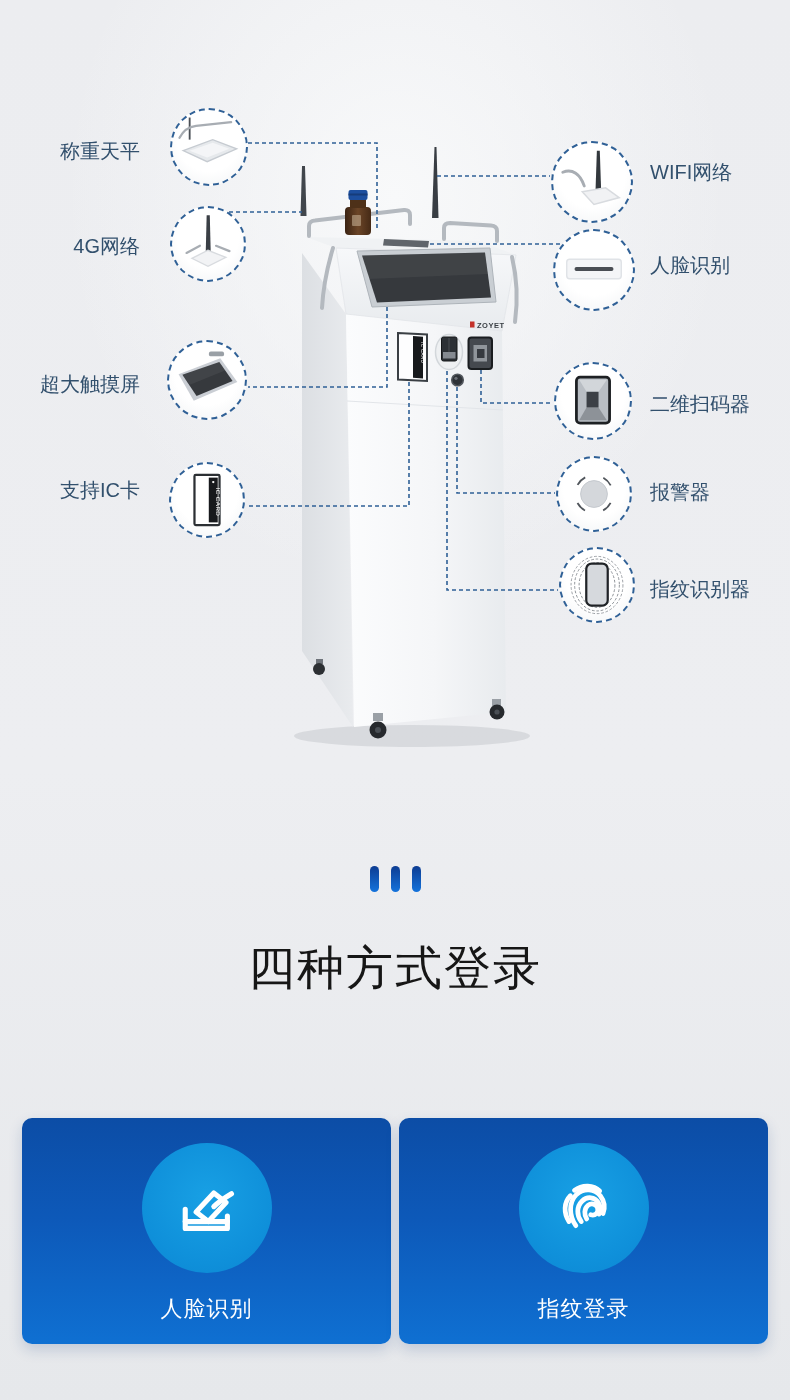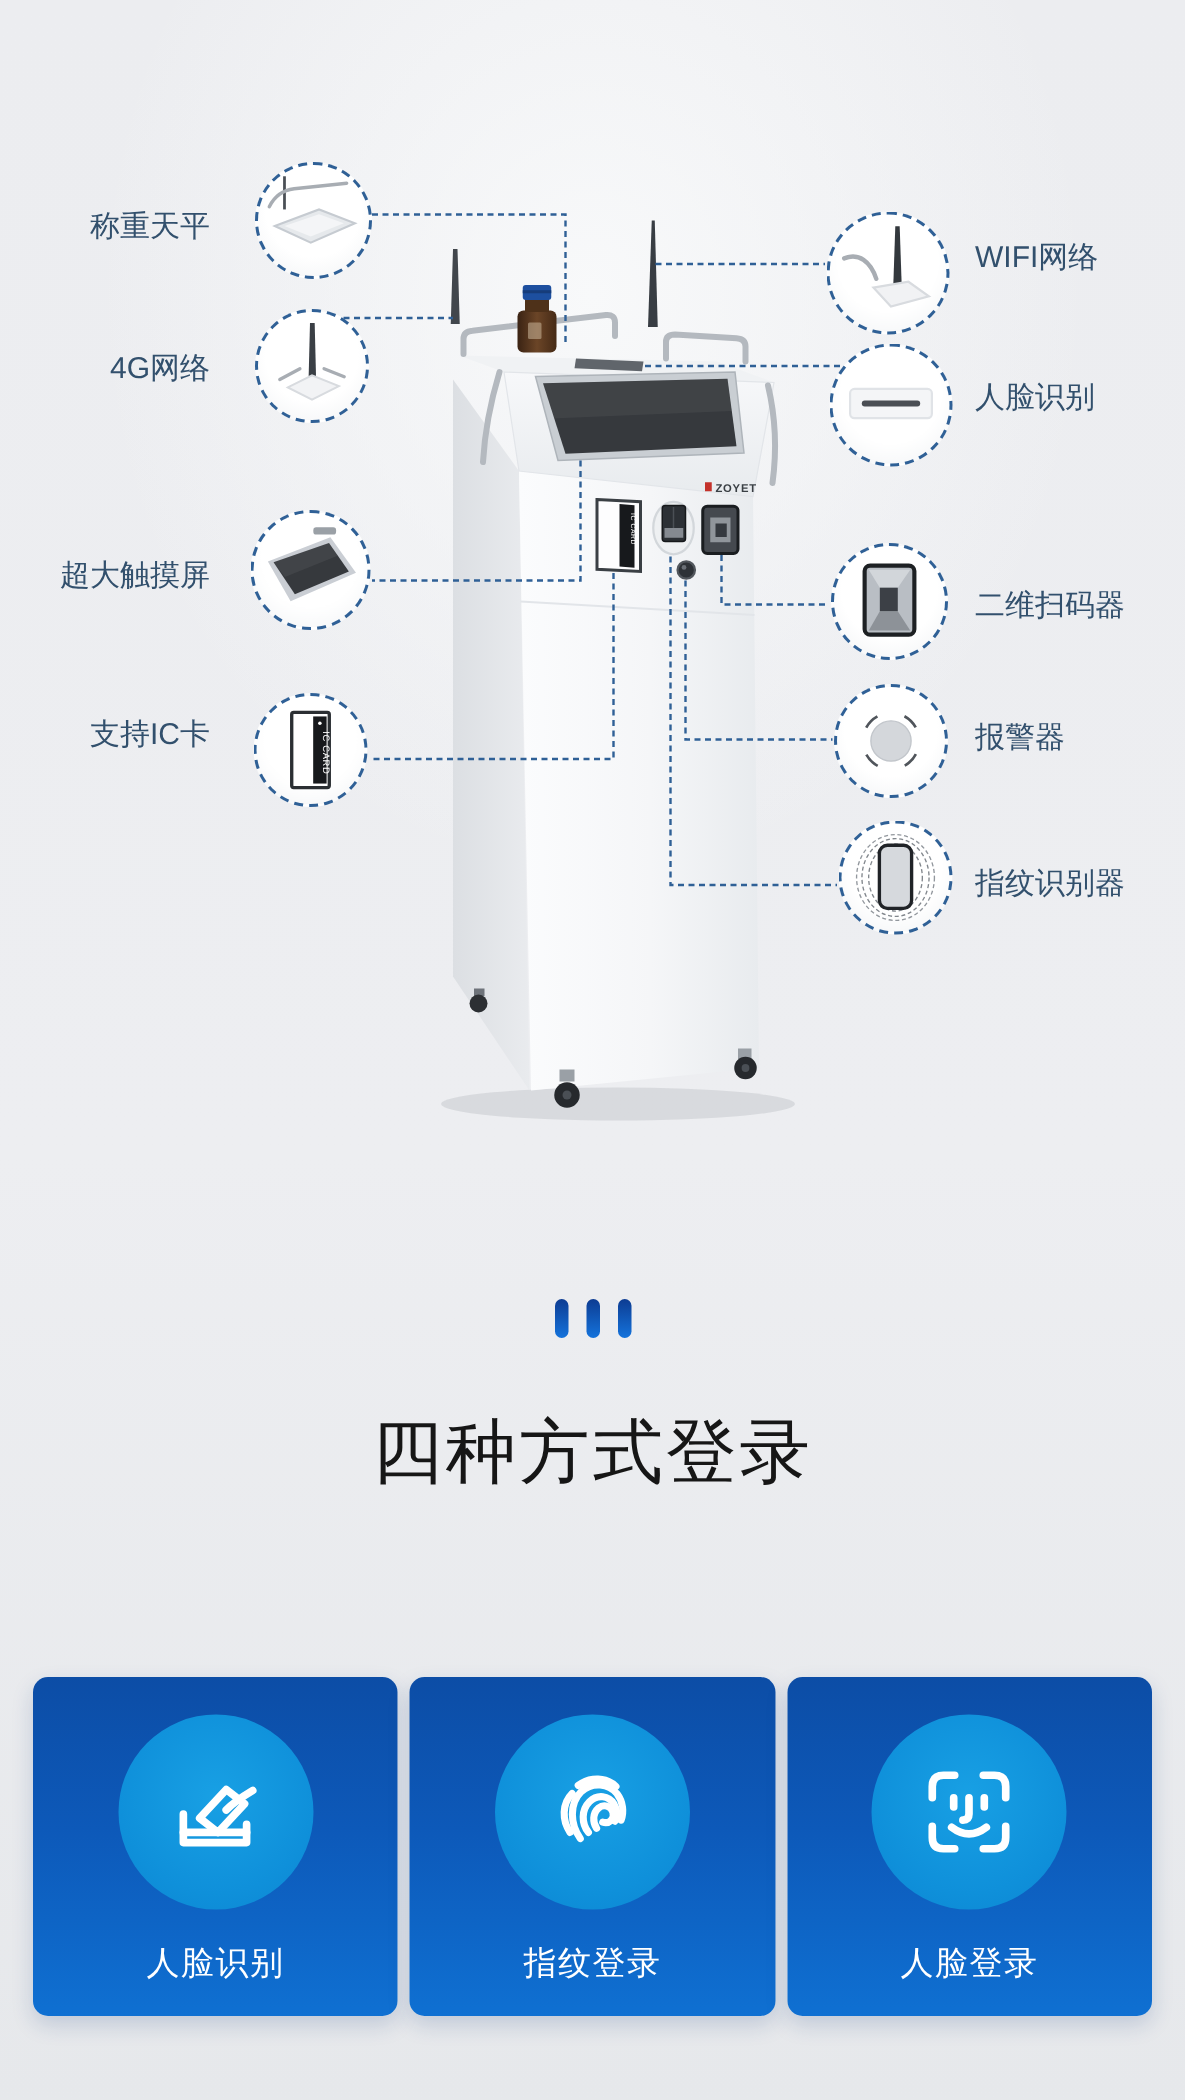--- a/index.html
+++ b/index.html
@@ -257,30 +257,15 @@
           <path d="M28,70 C20,58 20,42 30,32"></path>
           <path d="M36,24 C48,15 64,16 73,25"></path>
           <path d="M38,76 C28,62 27,42 39,30 C50,20 66,22 74,32 C80,40 81,50 78,58"></path>
           <path d="M46,70 C39,61 39,48 47,40 C55,32 66,34 71,42 C74,47 75,53 72,59"></path>
           <path d="M54,66 C50,60 50,51 56,46 C61,42 68,44 70,50 C72,57 66,62 60,60"></path>
         </svg>
       </div>
       <div class="card-label">指纹登录</div>
     </div>
 
-    <div class="card">
-      <div class="card-circle">
-        <svg width="68" height="68" viewBox="0 0 100 100" fill="none" stroke="#ffffff" stroke-width="7.5" stroke-linecap="round" stroke-linejoin="round">
-          <path d="M14,36 L14,25 Q14,14 25,14 L36,14"></path>
-          <path d="M64,14 L75,14 Q86,14 86,25 L86,36"></path>
-          <path d="M86,64 L86,75 Q86,86 75,86 L64,86"></path>
-          <path d="M36,86 L25,86 Q14,86 14,75 L14,64"></path>
-          <path d="M35,36 L35,45"></path>
-          <path d="M65,36 L65,45"></path>
-          <path d="M50,36 L50,52 Q50,58 44,58"></path>
-          <path d="M33,65 Q50,78 67,65"></path>
-        </svg>
-      </div>
-      <div class="card-label">人脸登录</div>
-    </div>
 
   </div>
 </div>
 
 </body></html>

